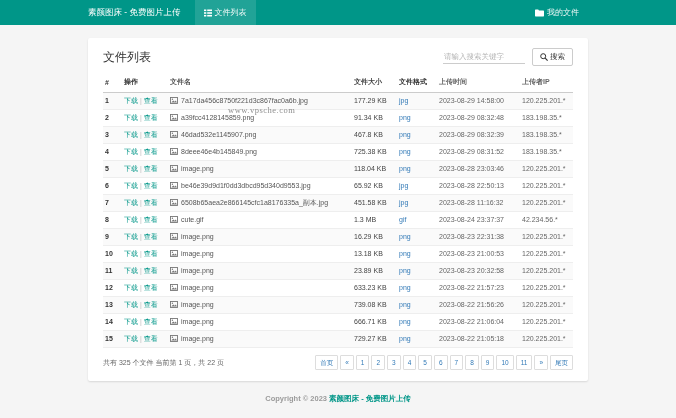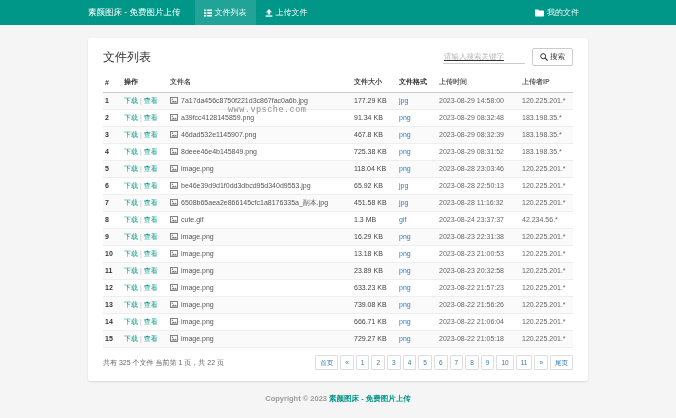--- a/index.html
+++ b/index.html
@@ -17,21 +17,21 @@
   .nav-right { margin-left:auto; display:flex; align-items:stretch; }
   .nicon { display:inline-flex; align-items:center; }
   .nicon svg { display:block; }
   .caret { width:0; height:0; border-left:2.5px solid transparent; border-right:2.5px solid transparent; border-top:3px solid #fff; margin-left:3px; }
   
   .container { width:500px; margin:13px auto 0; }
   .card { background:#fff; border-radius:2px; box-shadow:0 1px 2px rgba(0,0,0,.12); padding:10px 15px 11px; }
   .card-head { display:flex; justify-content:space-between; align-items:center; margin-bottom:6px; }
   .card-head h2 { font-size:12px; font-weight:normal; color:#333; }
   .search { display:flex; align-items:center; gap:7px; }
-  .search input { border:none; border-bottom:1px solid #ccc; font-size:7.5px; width:82px; padding:2px 1px; color:#333; outline:none; background:transparent; font-family:inherit;text-decoration:underline; }
+  .search input { border:none; border-bottom:1px solid #ccc; font-size:7.5px; width:82px; padding:2px 1px; color:#333; outline:none; background:transparent; font-family:inherit; }
   .search input::placeholder { color:#b5b5b5; }
   .search button { display:flex; align-items:center; gap:2px; background:#fff; border:1px solid #ccc; border-radius:2px; font-size:7.5px; color:#333; padding:3px 7px; cursor:pointer; font-family:Liberation Sans, sans-serif; }
   
   table { width:100%; border-collapse:collapse; table-layout:fixed; }
   th { text-align:left; font-size:7px; color:#333; padding:5px 2px; border-bottom:1px solid #ccc; font-weight:bold; white-space:nowrap; }
   td { font-size:7px; padding:4px 2px; border-bottom:1px solid #eee; white-space:nowrap; overflow:hidden; line-height:8px; }
   tbody tr:nth-child(odd) { background:#fafafa; }
   .c-idx { width:19px; font-weight:bold; }
   .c-ops { width:46px; }
   .c-name { width:184px; color:#555; }
@@ -45,21 +45,21 @@
   .img-icon { display:inline-block; vertical-align:-1px; margin-right:3px; }
   .img-icon svg { display:block; }
   
   .table-foot { display:flex; justify-content:space-between; align-items:center; margin-top:7px; }
   .summary { font-size:7px; color:#666; }
   .pagination { display:flex; gap:2px; }
   .page-btn { font-size:6.5px; color:#337ab7; border:1px solid #ddd; background:#fff; border-radius:1px; padding:3px 4px; min-width:8px; text-align:center; text-decoration:none; line-height:7px; }
   
   footer { text-align:center; font-size:7.5px; color:#9b9b9b; margin-top:13px;font-weight:bold; }
   footer a { color:#009688; text-decoration:none; }
-  .watermark { position:absolute; left:228px; top:105px; font-family:Liberation Mono, monospace; font-size:8.5px; color:#8f8f8f; letter-spacing:.5px; }
+  .watermark { position:absolute; left:228px; top:105px; font-family:Liberation Serif, serif; font-size:8.5px; color:#8f8f8f; letter-spacing:.5px; }
 </style>
 </head>
 <body>
 
 <nav class="navbar">
   <div class="nav-inner">
     <a class="brand">素颜图床 - 免费图片上传</a>
     <a class="nav-item active">
       <span class="nicon">
         <svg width="8" height="8" viewBox="0 0 8 8">
@@ -67,31 +67,20 @@
               <rect x="0" y="0.5" width="2.3" height="1.6"></rect>
               <rect x="3.2" y="0.5" width="4.8" height="1.6"></rect>
               <rect x="0" y="3.2" width="2.3" height="1.6"></rect>
               <rect x="3.2" y="3.2" width="4.8" height="1.6"></rect>
               <rect x="0" y="5.9" width="2.3" height="1.6"></rect>
               <rect x="3.2" y="5.9" width="4.8" height="1.6"></rect>
             </g>
           </svg>
       </span>
       <span>文件列表</span>
-    </a>
-    <a class="nav-item">
-      <span class="nicon">
-        <svg width="8" height="8" viewBox="0 0 8 8">
-            <g fill="#fff">
-              <polygon points="4,0 7,3.2 5.2,3.2 5.2,5.4 2.8,5.4 2.8,3.2 1,3.2"></polygon>
-              <rect x="0.6" y="6.4" width="6.8" height="1.3"></rect>
-            </g>
-          </svg>
-      </span>
-      <span>上传文件</span>
     </a>
     <div class="nav-right">
       <a class="nav-item">
         <span class="nicon">
           <svg width="9" height="8" viewBox="0 0 9 8">
               <path fill="#fff" d="M0 1.2 Q0 0.6 0.6 0.6 L3.2 0.6 L4 1.6 L8.4 1.6 Q9 1.6 9 2.2 L9 6.8 Q9 7.4 8.4 7.4 L0.6 7.4 Q0 7.4 0 6.8 Z"></path>
             </svg>
         </span>
         <span>我的文件</span>
       </a>

